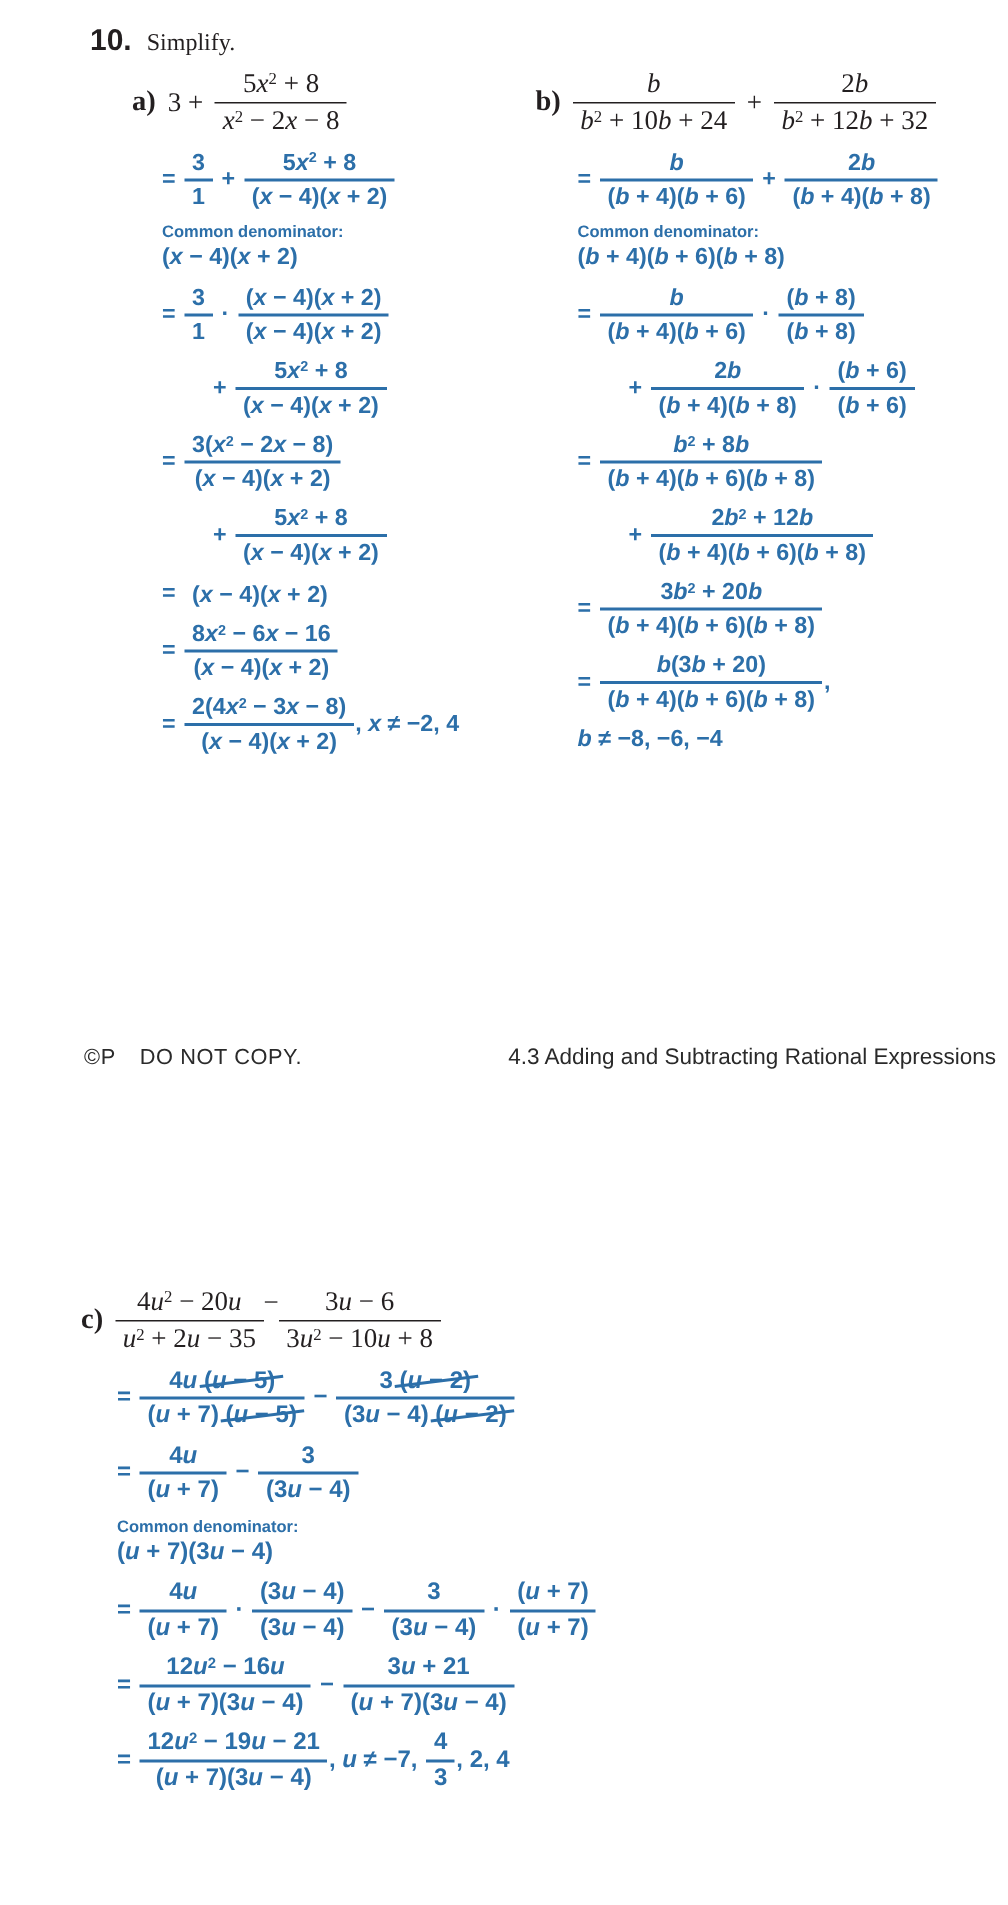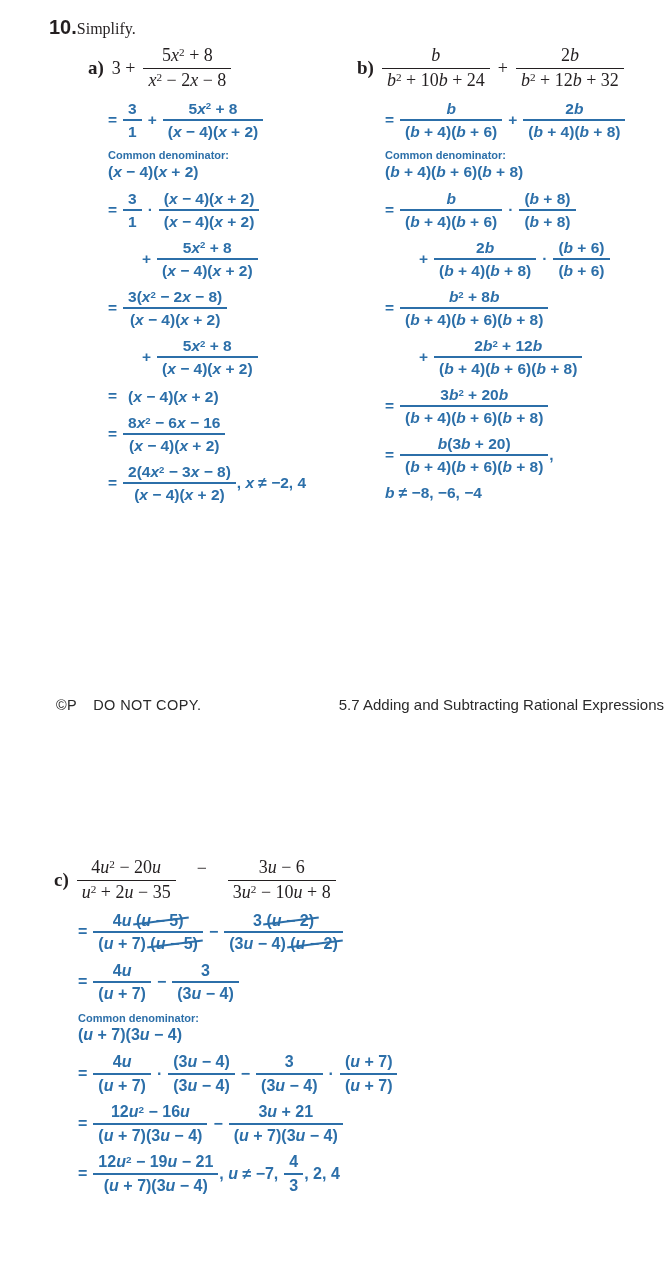--- a/index.html
+++ b/index.html
@@ -5,21 +5,21 @@
   :root{
     --blue:#2c6fa9;
     --ink:#231f20;
   }
   html,body{margin:0;padding:0;background:#fff;}
   .page{
     position:relative;width:672px;height:1270px;background:#ffffff;overflow:hidden;
     font-family:"Liberation Sans",sans-serif;color:var(--ink);
   }
   
-  .heading{position:absolute;left:49px;top:16px;display:flex;align-items:baseline;}
+  .heading{position:absolute;left:60px;top:16px;display:flex;align-items:baseline;gap:10px;}
   .qnum{font-family:"Liberation Sans",sans-serif;font-weight:bold;font-size:20px;}
   .qtext{font-family:"Liberation Serif",serif;font-size:16px;}
 
   
   .col{position:absolute;}
   .col-a{left:88px;top:46px;width:268px;}
   .col-b{left:357px;top:46px;width:312px;}
   .col-c{left:54px;top:858px;width:470px;}
 
   
@@ -240,27 +240,27 @@
         </div>
         <div class="plain-line"><i>b</i> ≠ −8, −6, −4</div>
       </div>
   </section>
 
   <div class="footer">
     <span class="footer-left">
       <span>©P</span>
       <span>DO NOT COPY.</span>
     </span>
-    <span class="footer-right">5.7 Adding and Subtracting Rational Expressions</span>
+    <span class="footer-right">4.3 Adding and Subtracting Rational Expressions</span>
   </div>
 
   <section class="col col-c">
     <div class="prob">
       <span class="part-label">c)</span>
-      <span class="prob-math" style="display:flex;gap:21px;">
+      <span class="prob-math" style="display:flex;gap:0;">
           <span class="frac">
             <span class="num">4<i>u</i><sup>2</sup> − 20<i>u</i></span>
             <span class="den"><i>u</i><sup>2</sup> + 2<i>u</i> − 35</span>
           </span>
           <span class="mtext">−</span>
           <span class="frac">
             <span class="num">3<i>u</i> − 6</span>
             <span class="den">3<i>u</i><sup>2</sup> − 10<i>u</i> + 8</span>
           </span>
         </span>

